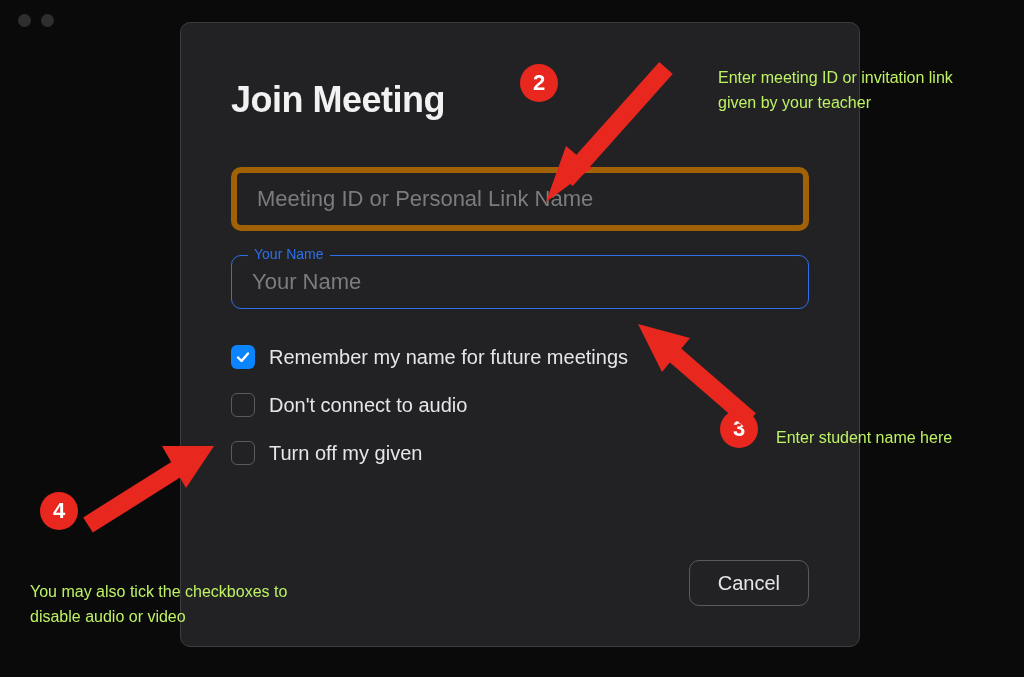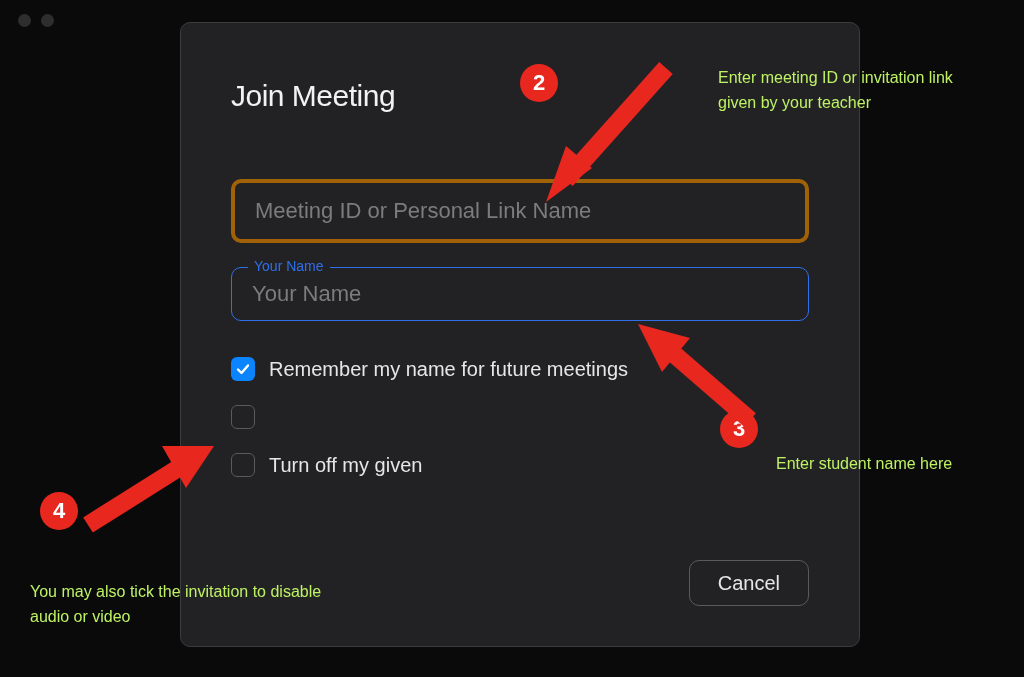--- a/index.html
+++ b/index.html
@@ -30,37 +30,37 @@
       top: 22px;
       width: 680px;
       height: 625px;
       background: #222225;
       border: 1px solid #3c3c3f;
       border-radius: 10px;
       padding: 56px 50px 40px 50px;
     }
     .dialog-title {
       color: #f2f2f3;
-      font-size: 30px;
-      font-weight: 400;
+      font-size: 36px;
+      font-weight: 700;
       letter-spacing: -0.5px;
-      margin-bottom: 66px;
+      margin-bottom: 46px;
     }
     .field {
       position: relative;
       width: 100%;
       height: 64px;
       border-radius: 10px;
       margin-bottom: 24px;
       display: flex;
       align-items: center;
       padding: 0 20px;
     }
     .field-meeting {
-      border: 4px solid #a16207;
+      border: 6px solid #a16207;
       background: transparent;
     }
     .field-name {
       border: 1.5px solid #2f6fe8;
       background: transparent;
       height: 54px;
       margin-top: 6px;
     }
     .field input {
       background: transparent;
@@ -177,20 +177,21 @@
       <div class="checkbox checked">
         <svg viewBox="0 0 16 16" fill="none">
           <path d="M3 8.5 L6.5 12 L13 4.5" stroke="#fff" stroke-width="2.4" stroke-linecap="round" stroke-linejoin="round"></path>
         </svg>
       </div>
       <span class="checkbox-label">Remember my name for future meetings</span>
     </div>
 
     <div class="checkbox-row">
       <div class="checkbox unchecked"></div>
+      <span class="checkbox-label">Don't connect to audio</span>
     </div>
 
     <div class="checkbox-row">
       <div class="checkbox unchecked"></div>
       <span class="checkbox-label">Turn off my given</span>
     </div>
   </div>
 
   <div class="button-row">
     <div class="btn btn-cancel">Cancel</div>
@@ -202,20 +203,20 @@
   <line x1="128" y1="18" x2="28" y2="130" stroke="#e8271f" stroke-width="18"></line>
   <polygon points="8,152 54,118 28,96" fill="#e8271f"></polygon>
 </svg>
 <div class="annot-text" style="left:718px; top:66px; width:270px;">Enter meeting ID  or invitation link given by your teacher</div>
 
 <div class="annot-badge" style="left:720px; top:410px;">3</div>
 <svg class="annot-arrow" style="left:620px; top:300px; width:160px; height:150px;" viewBox="0 0 160 150">
   <line x1="130" y1="120" x2="40" y2="42" stroke="#e8271f" stroke-width="18"></line>
   <polygon points="18,24 70,38 42,72" fill="#e8271f"></polygon>
 </svg>
-<div class="annot-text" style="left:776px; top:452px; width:230px;">Enter student name here</div>
+<div class="annot-text" style="left:776px; top:426px; width:230px;">Enter student name here</div>
 
 <div class="annot-badge" style="left:40px; top:492px;">4</div>
 <svg class="annot-arrow" style="left:68px; top:430px; width:170px; height:120px;" viewBox="0 0 170 120">
   <line x1="20" y1="95" x2="120" y2="32" stroke="#e8271f" stroke-width="18"></line>
   <polygon points="146,16 94,16 118,58" fill="#e8271f"></polygon>
 </svg>
-<div class="annot-text" style="left:30px; top:580px; width:300px;">You may also tick the invitation to disable audio or video</div>
+<div class="annot-text" style="left:30px; top:580px; width:300px;">You may also tick the checkboxes to disable audio or video</div>
 
 </body></html>

